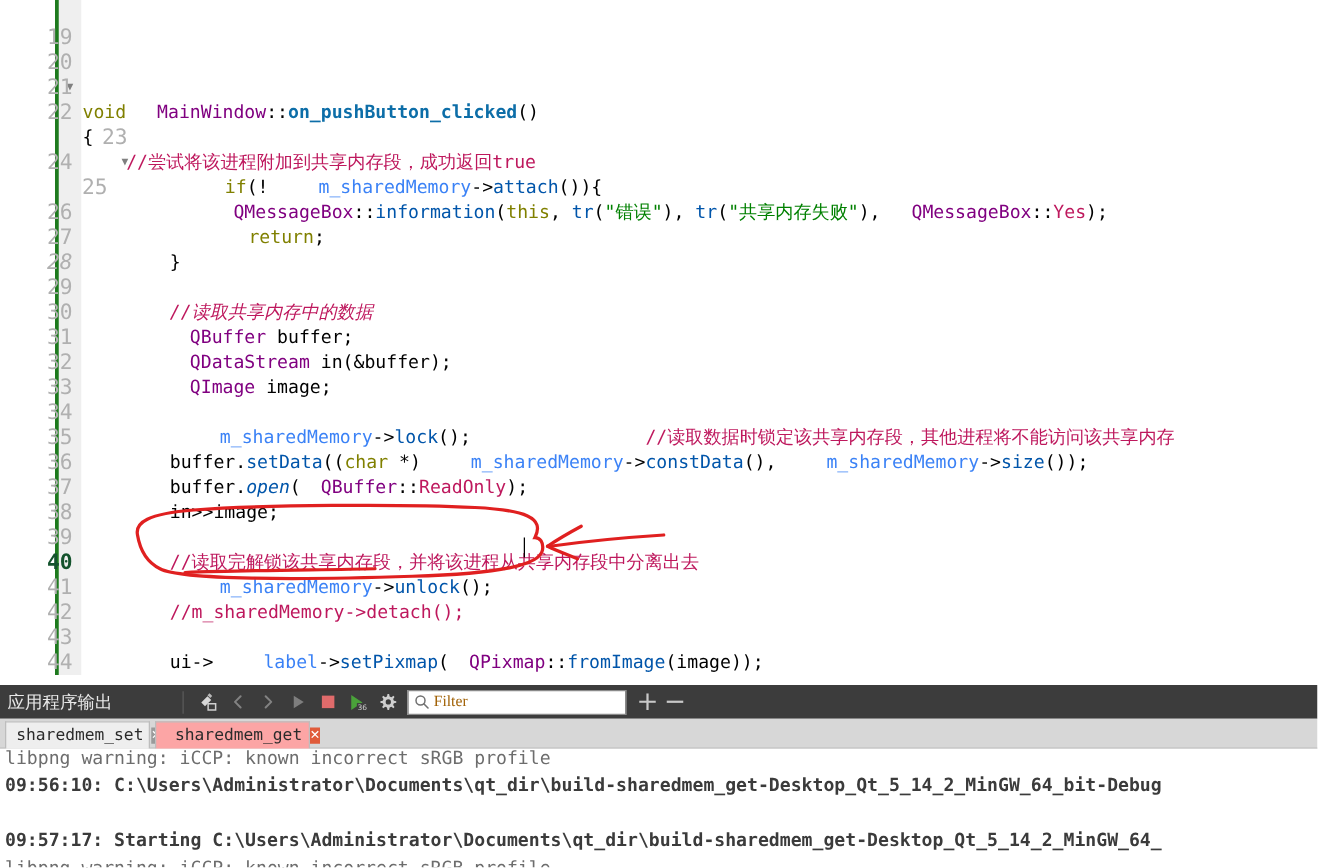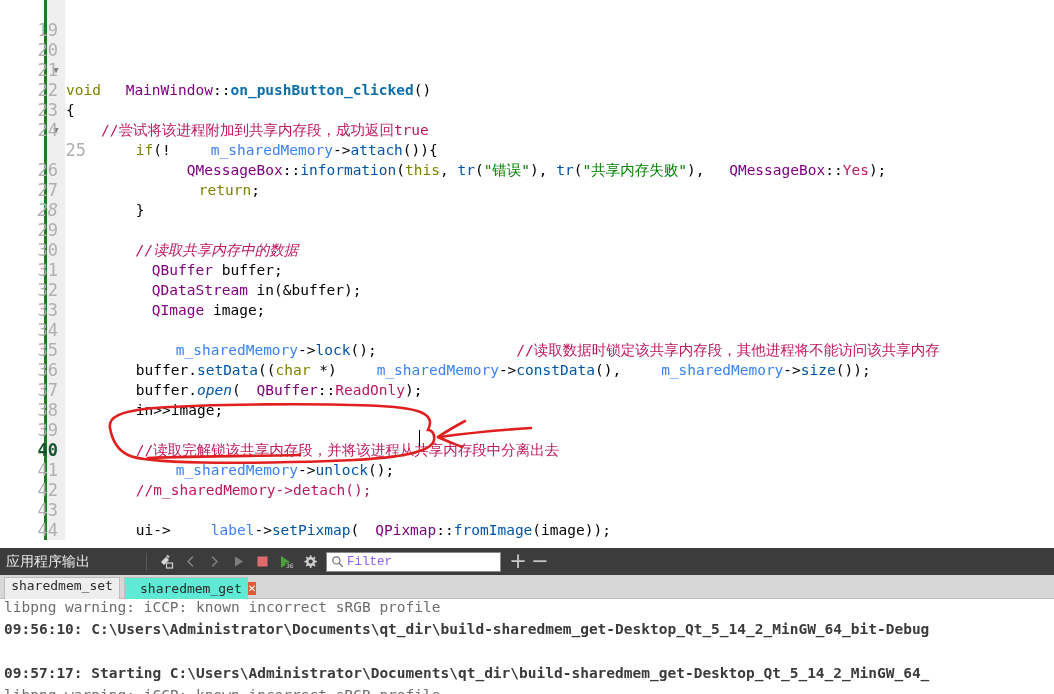--- a/index.html
+++ b/index.html
@@ -96,41 +96,41 @@
   .tb-btn {
     width: 24px; height: 22px; display: flex; align-items: center;
     justify-content: center; color: #9a9a9a;
   }
   .tb-btn svg { display: block; }
   #filterbox {
     width: 175px; height: 20px; background: #ffffff; border: 1px solid #8a8a8a;
     display: flex; align-items: center; margin-left: 4px;
   }
   #filter-ph {
-    color: #8b5cf6; font-size: 12.5px; padding-left: 3px;
-    font-family: Liberation Mono, monospace;
+    color: #a16207; font-size: 12.5px; padding-left: 3px;
+    font-family: Liberation Serif, serif;
   }
   .plusminus {
     color: #c8c8c8; font-size: 21px; line-height: 21px; width: 22px;
     text-align: center; font-family: "DejaVu Sans", sans-serif;
   }
 
   #tabstrip {
     position: absolute; left: 0; top: 35px; width: 1054px; height: 24px;
     background: #d7d7d7; border-bottom: 1px solid #bdbdbd;
   }
   .otab {
     position: absolute; top: 2px; height: 22px;
     display: flex; align-items: center; gap: 6px;
     padding: 0 8px; font-size: 13px;
     font-family: "DejaVu Sans Mono", monospace;
     border: 1px solid #bdbdbd; border-bottom: none;
     background: #eeeeee; color: #2b2b2b;
   }
-  .otab.active { background: #5eead4; padding-left: 15px; }
+  .otab.active { background: #fca5a5; padding-left: 15px; }
   .tabclose {
     width: 13px; height: 13px; display: flex; align-items: center;
     justify-content: center; font-size: 10px; line-height: 1;
     color: #ffffff; font-family: "DejaVu Sans", sans-serif;
   }
   .tabclose.grey { background: #9a9a9a; }
   .tabclose.red  { background: #e05b3a; }
 
   #outlog {
     position: absolute; left: 0; top: 59px; width: 1054px; height: 95px;
@@ -171,21 +171,21 @@
       <span class="fold"></span>
       <span class="codetext"><span class="pln">{</span></span>
     </div>
 
     <div class="code-line" style="top:60px;">
       <span class="lineno">22</span>
       <span class="fold"></span>
       <span class="codetext"><span class="cmt">    //尝试将该进程附加到共享内存段，成功返回true</span></span>
     </div>
 
-    <div class="code-line" style="top:80px;">
+    <div class="code-line" style="top:80px;margin-left:44px;">
       <span class="lineno">23</span>
       <span class="fold">▼</span>
       <span class="codetext"><span class="pln">        </span><span class="kwb">if</span><span class="pln">(!</span><span class="var">m_sharedMemory</span><span class="pln">-&gt;</span><span class="fn">attach</span><span class="pln">()){</span></span>
     </div>
 
     <div class="code-line" style="top:100px;">
       <span class="lineno">24</span>
       <span class="fold"></span>
       <span class="codetext"><span class="pln">            </span><span class="typ">QMessageBox</span><span class="pln">::</span><span class="fn">information</span><span class="pln">(</span><span class="kw">this</span><span class="pln">, </span><span class="fn">tr</span><span class="pln">(</span><span class="str">"错误"</span><span class="pln">), </span><span class="fn">tr</span><span class="pln">(</span><span class="str">"共享内存失败"</span><span class="pln">), </span><span class="typ">QMessageBox</span><span class="pln">::</span><span class="enm">Yes</span><span class="pln">);</span></span>
     </div>
@@ -402,21 +402,21 @@
           </svg>
         </span>
         <span id="filter-ph">Filter</span>
       </div>
 
       <span class="plusminus" style="margin-left:6px;">+</span>
       <span class="plusminus">−</span>
     </div>
 
     <div id="tabstrip">
-      <div class="otab" style="left:4px; width:116px;flex-direction:column;">
+      <div class="otab" style="left:4px; width:116px;">
         <span>sharedmem_set</span>
         <span class="tabclose grey">✕</span>
       </div>
       <div class="otab active" style="left:124px; width:124px;">
         <span>sharedmem_get</span>
         <span class="tabclose red">✕</span>
       </div>
     </div>
 
     <div id="outlog">

